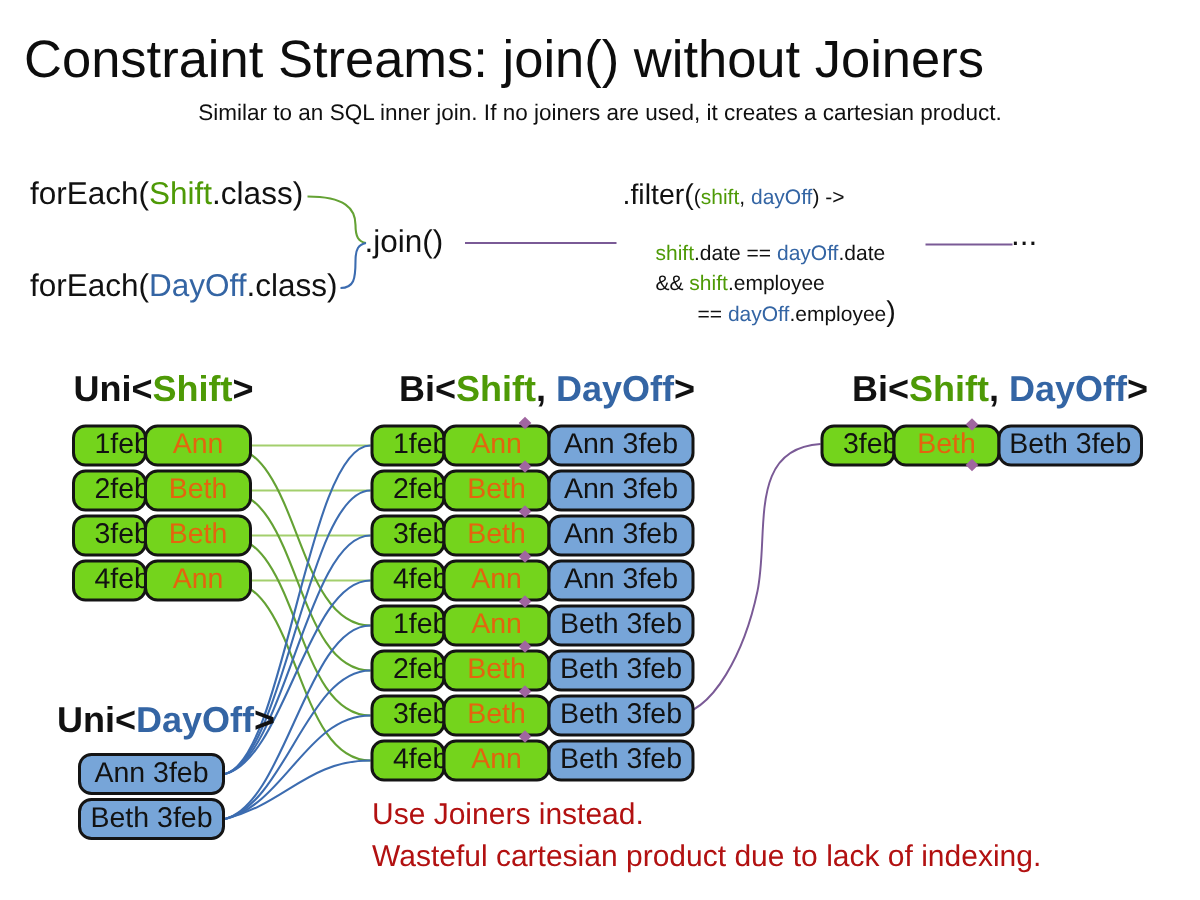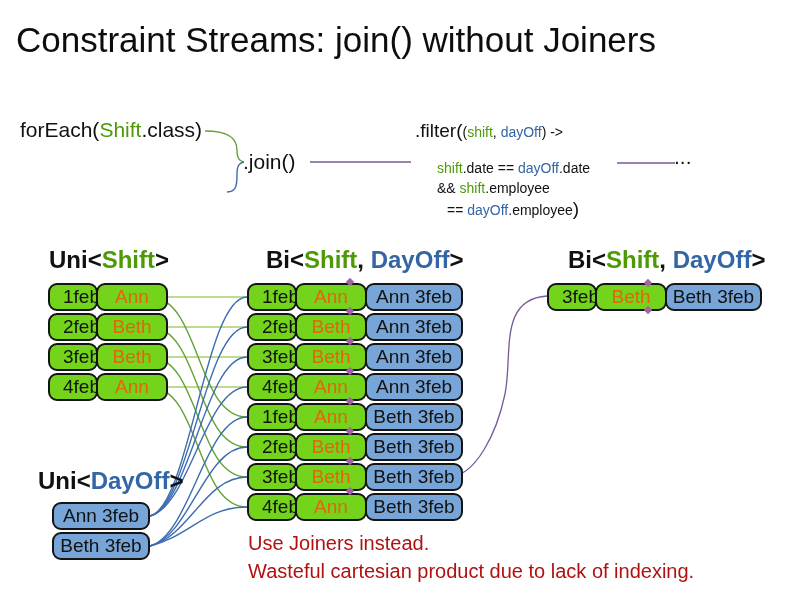--- a/index.html
+++ b/index.html
@@ -21,41 +21,42 @@
   .ln-bl{stroke:var(--blue_line);stroke-width:1.4;}
   .ln-pu{stroke:var(--purple_line);stroke-width:1.3;}
   .code{position:absolute;font-size:21px;white-space:nowrap;z-index:2;}
   .g{color:var(--green_text);}
   .b{color:var(--blue_text);}
   .filter{position:absolute;left:415px;top:120px;z-index:2;white-space:nowrap;}
   .filter .big{font-size:19px;}
   .filter .sm{font-size:14px;}
   .f2{margin-left:22px;margin-top:18px;}
   .f3{margin-left:22px;margin-top:4px;}
-  .f4{margin-left:32px;margin-top:2px;}
+  .f4{margin-left:50px;margin-top:2px;}
   .hdr{position:absolute;font-size:24px;white-space:nowrap;z-index:2;font-weight:bold;}
   .row{position:absolute;display:flex;z-index:2;}
   .cell{box-sizing:border-box;height:28px;border:2px solid var(--box_border);border-radius:9px;
         font-size:19px;line-height:24px;text-align:center;}
   .cell+.cell{margin-left:-2px;}
   .date{width:50px;background:var(--green_fill);color:#121212;padding-left:13px;}
   .name{width:72px;background:var(--green_fill);color:var(--orange_text);}
   .pair{width:98px;background:var(--blue_fill);color:#121212;}
   .pair.r{width:97px;}
   .dm{position:absolute;width:6px;height:6px;background:var(--diamond);
       transform:rotate(45deg);z-index:3;}
   .note{position:absolute;left:248px;top:529px;font-size:20px;line-height:28px;
         color:var(--red_text);z-index:2;}
 </style>
 </head>
 <body>
 
 <div class="slide">
 
   <h1 class="title">Constraint Streams: join() without Joiners</h1>
+  <p class="subtitle">Similar to an SQL inner join. If no joiners are used, it creates a cartesian product.</p>
 
   <svg class="overlay" width="800" height="600" viewBox="0 0 800 600">
 
     <path class="ln-gr" d="M205,131 C230,131 237,139 237,150 C237,158 239,161 244,162"></path>
     <path class="ln-bl" d="M227,192 C236,192 237,186 237,174 C237,166 239,163 244,162"></path>
     <path class="ln-pu" d="M310,162 H411"></path>
     <path class="ln-pu" d="M617,163 H675"></path>
 
     <path class="ln-grl" d="M150,297 H247"></path>
     <path class="ln-grl" d="M150,327 H247"></path>
@@ -75,20 +76,21 @@
     <path class="ln-bl" d="M150,546 C190,536 205,417 247,417"></path>
     <path class="ln-bl" d="M150,546 C190,536 205,447 247,447"></path>
     <path class="ln-bl" d="M150,546 C190,536 205,477 247,477"></path>
     <path class="ln-bl" d="M150,546 C190,536 205,507 247,507"></path>
 
     <path class="ln-pu" d="M448,477 C476,477 497,432 505,394 C513,355 498,299 547,296"></path>
   </svg>
 
   <div class="code" style="left:20px;top:118px"><span>forEach(</span><span class="g">Shift</span><span>.class)</span></div>
 
+  <div class="code" style="left:20px;top:179px"><span>forEach(</span><span class="b">DayOff</span><span>.class)</span></div>
 
   <div class="code" style="left:243px;top:150px">.join()</div>
 
   <div class="filter">
     <div><span class="big">.filter(</span><span class="sm"><span>(</span><span class="g">shift</span><span>, </span><span class="b">dayOff</span><span>) -&gt;</span></span></div>
     <div class="f2 sm"><span class="g">shift</span><span>.date == </span><span class="b">dayOff</span><span>.date</span></div>
     <div class="f3 sm"><span>&amp;&amp; </span><span class="g">shift</span><span>.employee</span></div>
     <div class="f4 sm"><span>== </span><span class="b">dayOff</span><span>.employee</span><span class="big">)</span></div>
   </div>
 

